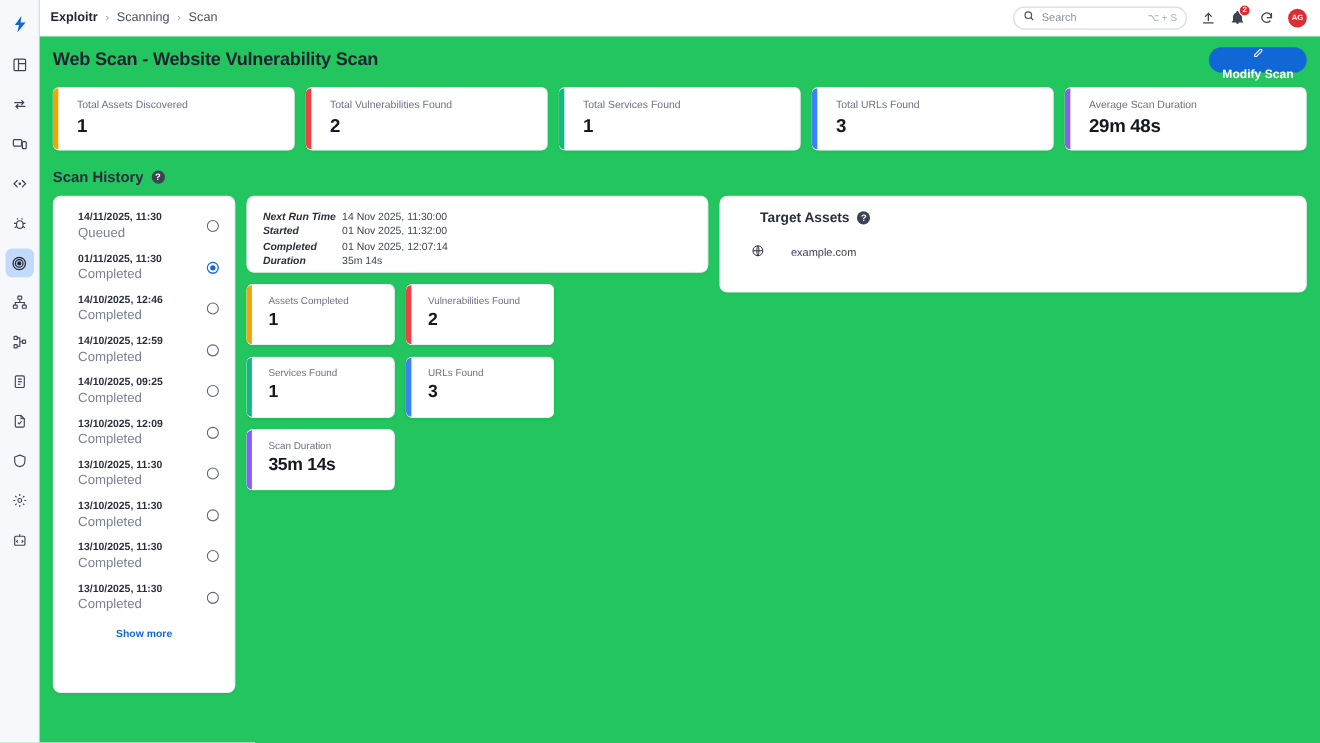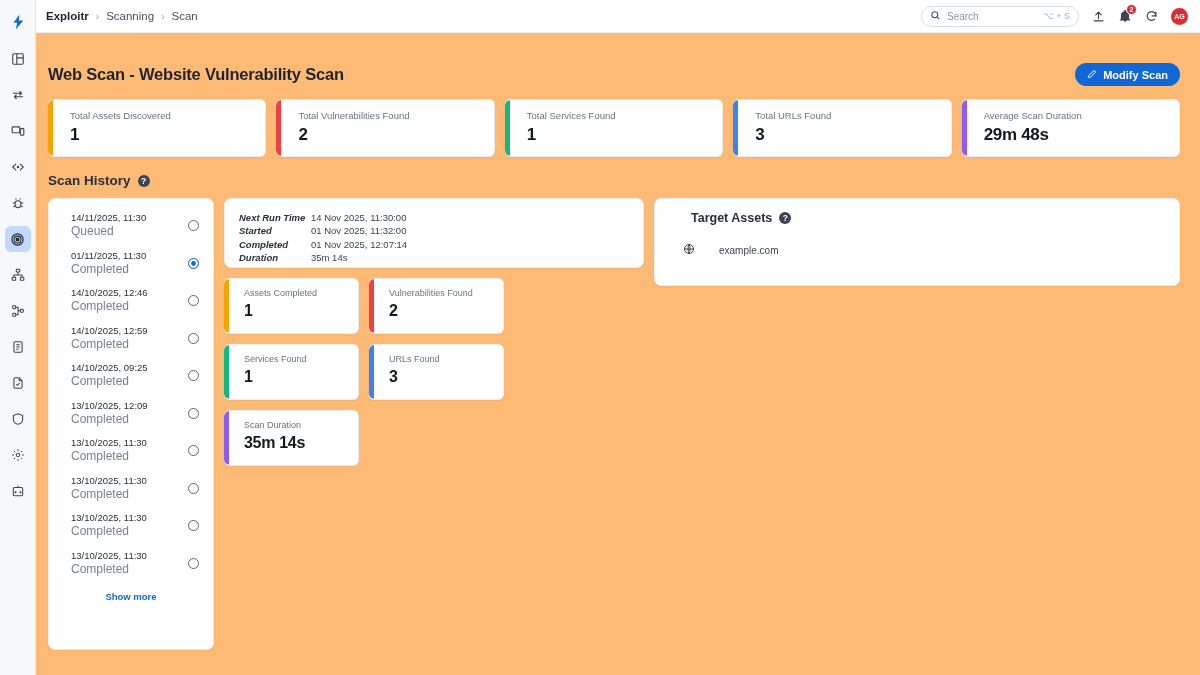--- a/index.html
+++ b/index.html
@@ -25,21 +25,21 @@
   .rail-logo { width: 28px; height: 28px; display:flex; align-items:center; justify-content:center; margin-bottom: 10px; }
   .rail-item {
     width: 26px; height: 26px; margin-bottom: 10px;
     display: flex; align-items: center; justify-content: center;
     border-radius: 6px; color: #3d4355; cursor: pointer;
   }
   .rail-item.active { background: #C3D9FB; color: #1f2330; }
   .rail-item svg { display:block; }
 
   
-  .content { flex: 1; height: 675px; display: flex; flex-direction: column; background: #fdba74; gap: 20px; }
+  .content { flex: 1; height: 675px; display: flex; flex-direction: column; background: #22c55e; }
 
   
   .topbar {
     height: 33px; min-height: 33px;
     background: #FFFFFF;
     border-bottom: 1px solid #eceef4;
     display: flex; align-items: center;
     padding: 0 12px 0 10px;
   }
   .crumbs { display: flex; align-items: center; gap: 7px; font-size: 11.5px; }
@@ -62,29 +62,29 @@
     display: flex; align-items: center; justify-content: center;
     border: 1.2px solid #fff;
   }
   .avatar {
     width: 17px; height: 17px; border-radius: 50%; background: #E02B32;
     color: #fff; font-size: 7px; font-weight: bold;
     display: flex; align-items: center; justify-content: center;
   }
 
   
-  .page { flex: 1; padding: 10px 20px 0 10px; overflow: hidden; }
+  .page { flex: 1; padding: 10px 12px 0 10px; overflow: hidden; }
 
   .page-head { display: flex; align-items: center; margin-bottom: 13px; padding-left: 2px; }
   .page-title { font-size: 16.5px; font-weight: bold; letter-spacing: -0.2px; }
   .modify-btn {
     margin-left: auto; background: #1267D6; color: #fff;
     border-radius: 14px; height: 23px; padding: 0 12px;
     display: flex; align-items: center; gap: 6px;
-    font-size: 11px; font-weight: bold; cursor: pointer; border: none;
+    font-size: 11px; font-weight: bold; cursor: pointer; border: none; flex-direction: column;
   }
 
   
   .kpi-row { display: flex; gap: 10px; margin-bottom: 16px; padding-left: 2px; }
   .kpi {
     flex: 1; height: 58px; background: #fff; border-radius: 6px;
     border: 1px solid #eceef4; border-left-width: 0;
     box-shadow: 0 1px 2px rgba(25,35,70,0.05);
     position: relative; overflow: hidden;
     padding: 10px 0 0 22px;
@@ -110,21 +110,21 @@
     width: 166px; min-width: 166px;
     background: #fff; border: 1px solid #eceef4; border-radius: 7px;
     box-shadow: 0 1px 2px rgba(25,35,70,0.05);
     padding: 8px 0 8px 0;
     height: 452px;
   }
   .hist-item {
     display: flex; align-items: center; justify-content: space-between;
     padding: 5px 14px 5px 22px; cursor: pointer;
   }
-  .hist-when { font-size: 9.5px; color: #2a2f3d; line-height: 1.28; }
+  .hist-when { font-size: 9.5px; color: #2a2f3d; line-height: 1.28; font-weight: bold; }
   .hist-status { font-size: 12px; color: #7a8096; line-height: 1.28; }
   .radio {
     width: 11px; height: 11px; border-radius: 50%;
     border: 1.3px solid #5f6679; flex-shrink: 0;
   }
   .radio.on {
     border-color: #1267D6; background: #fff;
     box-shadow: inset 0 0 0 2.1px #fff, inset 0 0 0 6px #1267D6;
   }
   .show-more {

